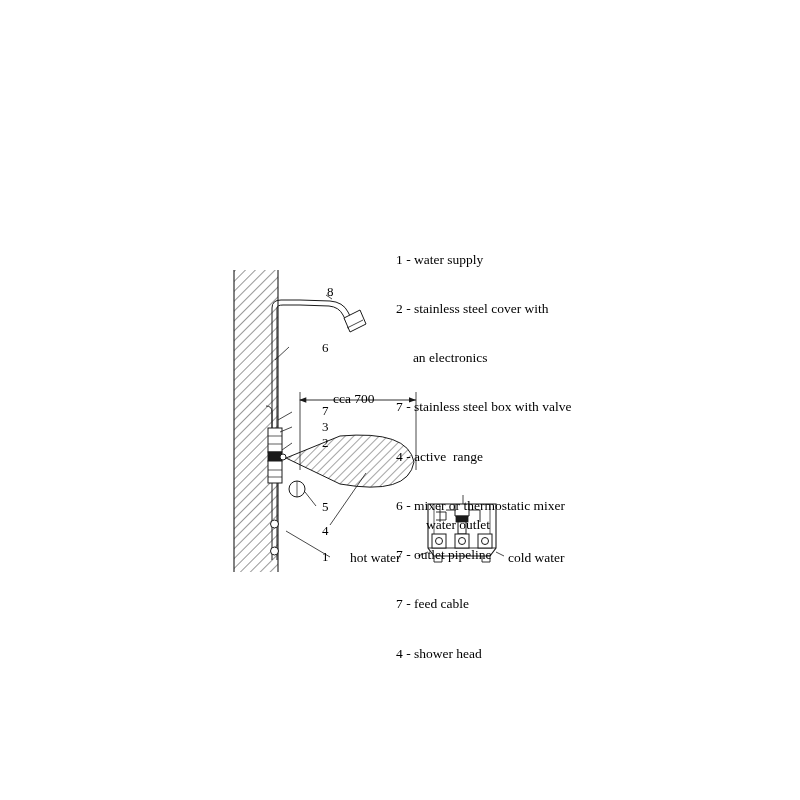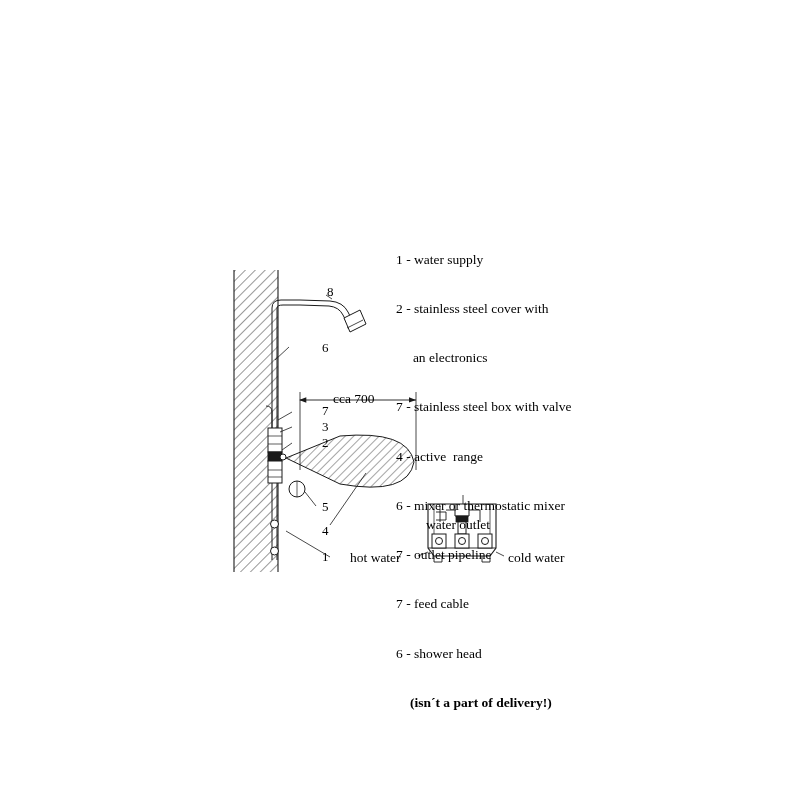--- a/index.html
+++ b/index.html
@@ -186,22 +186,21 @@
 
   <div class="legend">
     <div class="legend-row">1 - water supply</div>
     <div class="legend-row">2 - stainless steel cover with</div>
     <div class="legend-row">     an electronics</div>
     <div class="legend-row">7 - stainless steel box with valve</div>
     <div class="legend-row">4 - active  range</div>
     <div class="legend-row">6 - mixer or thermostatic mixer</div>
     <div class="legend-row">7 - outlet pipeline</div>
     <div class="legend-row">7 - feed cable</div>
-    <div class="legend-row">6 - shower head</div>
-    <div class="legend-row bold" style="padding-left:14px">(isn´t a part of delivery!)</div>
+    <div class="legend-row">4 - shower head</div>
   </div>
 
   <div class="lbl lbl-num" style="left:327px; top:285px;">8</div>
   <div class="lbl lbl-num" style="left:322px; top:341px;">6</div>
   <div class="lbl lbl-num" style="left:322px; top:404px;">7</div>
   <div class="lbl lbl-num" style="left:322px; top:420px;">3</div>
   <div class="lbl lbl-num" style="left:322px; top:436px;">2</div>
   <div class="lbl lbl-num" style="left:322px; top:500px;">5</div>
   <div class="lbl lbl-num" style="left:322px; top:524px;">4</div>
   <div class="lbl lbl-num" style="left:322px; top:550px;">1</div>

